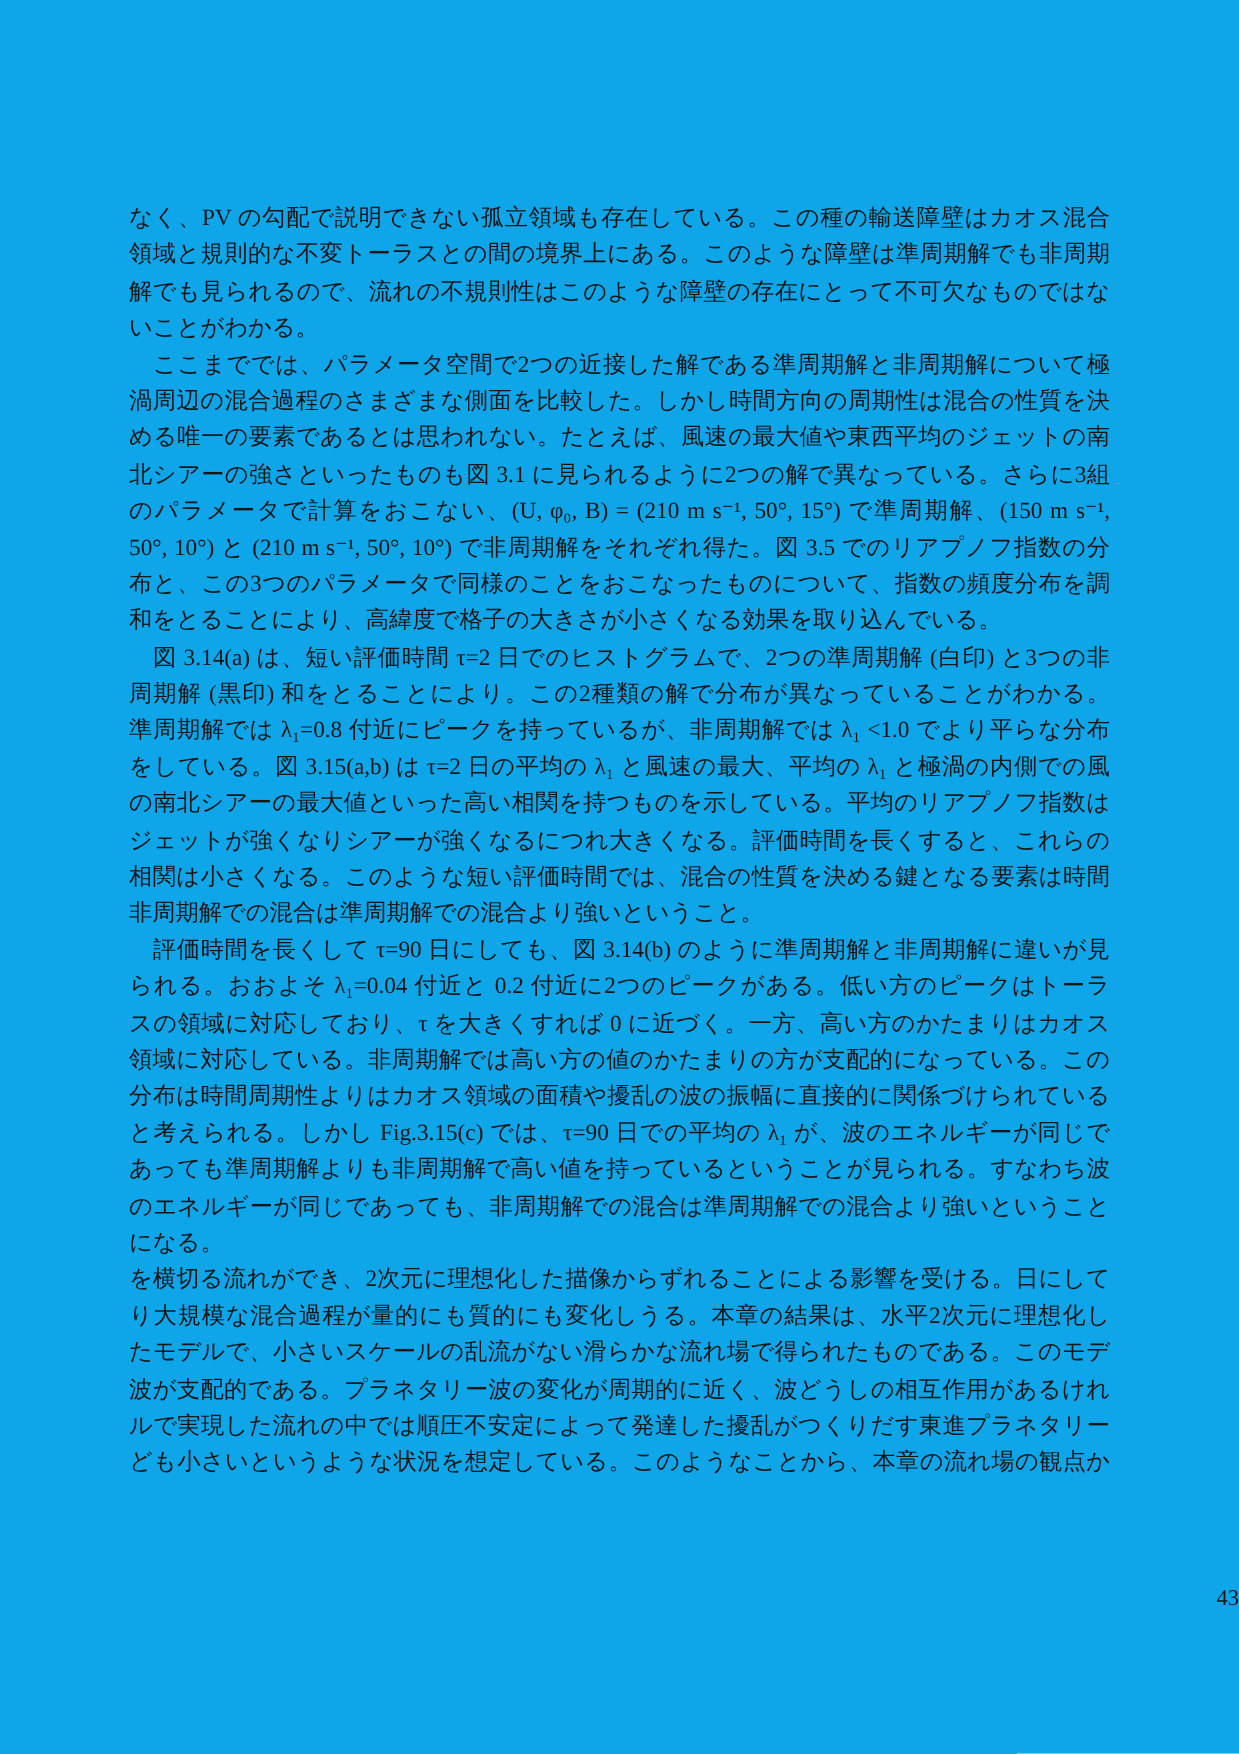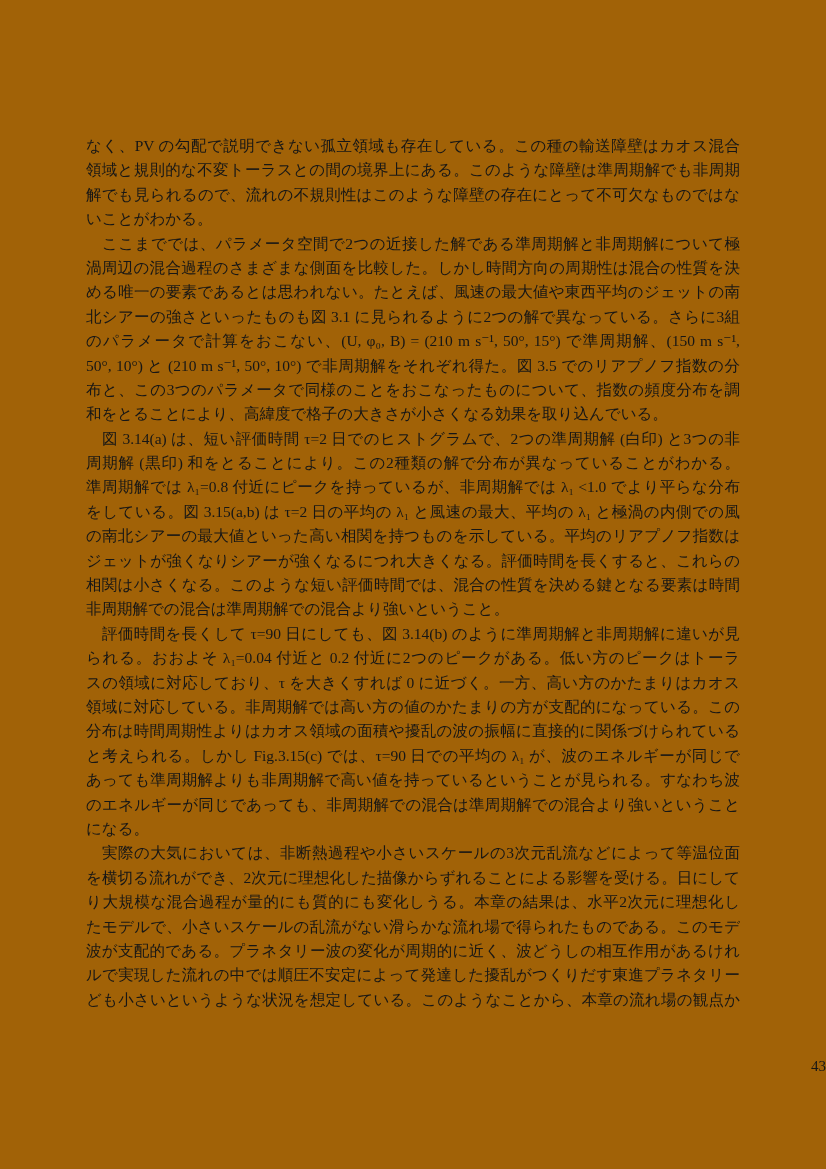--- a/index.html
+++ b/index.html
@@ -5,21 +5,21 @@
   html, body {
     margin: 0;
     padding: 0;
     background: #e8e8e8;
   }
   .page {
     position: relative;
     width: 826px;
     height: 1169px;
     margin: 0 auto;
-    background: #a16207;
+    background: #0ea5e9;
     font-family: "Liberation Serif", "DejaVu Serif", serif;
     color: #161616;
     overflow: hidden;
   }
   .text-block {
     position: absolute;
     left: 86px;
     top: 134px;
     width: 654px;
   }
@@ -91,21 +91,20 @@
         <div class="line">られる。おおよそ λ₁=0.04 付近と 0.2 付近に2つのピークがある。低い方のピークはトーラ</div>
         <div class="line">スの領域に対応しており、τ を大きくすれば 0 に近づく。一方、高い方のかたまりはカオス</div>
         <div class="line">領域に対応している。非周期解では高い方の値のかたまりの方が支配的になっている。この</div>
         <div class="line">分布は時間周期性よりはカオス領域の面積や擾乱の波の振幅に直接的に関係づけられている</div>
         <div class="line">と考えられる。しかし Fig.3.15(c) では、τ=90 日での平均の λ₁ が、波のエネルギーが同じで</div>
         <div class="line">あっても準周期解よりも非周期解で高い値を持っているということが見られる。すなわち波</div>
         <div class="line">のエネルギーが同じであっても、非周期解での混合は準周期解での混合より強いということ</div>
         <div class="line natural">になる。</div>
       </div>
       <div class="paragraph">
-        <div class="line indent">実際の大気においては、非断熱過程や小さいスケールの3次元乱流などによって等温位面</div>
         <div class="line">を横切る流れができ、2次元に理想化した描像からずれることによる影響を受ける。日にしても</div>
         <div class="line">り大規模な混合過程が量的にも質的にも変化しうる。本章の結果は、水平2次元に理想化し</div>
         <div class="line">たモデルで、小さいスケールの乱流がない滑らかな流れ場で得られたものである。このモデ</div>
         <div class="line">波が支配的である。プラネタリー波の変化が周期的に近く、波どうしの相互作用があるけれ</div>
         <div class="line">ルで実現した流れの中では順圧不安定によって発達した擾乱がつくりだす東進プラネタリー</div>
         <div class="line">ども小さいというような状況を想定している。このようなことから、本章の流れ場の観点か</div>
       </div>
     </div>
   <div class="page-number">43</div>
 </div>

